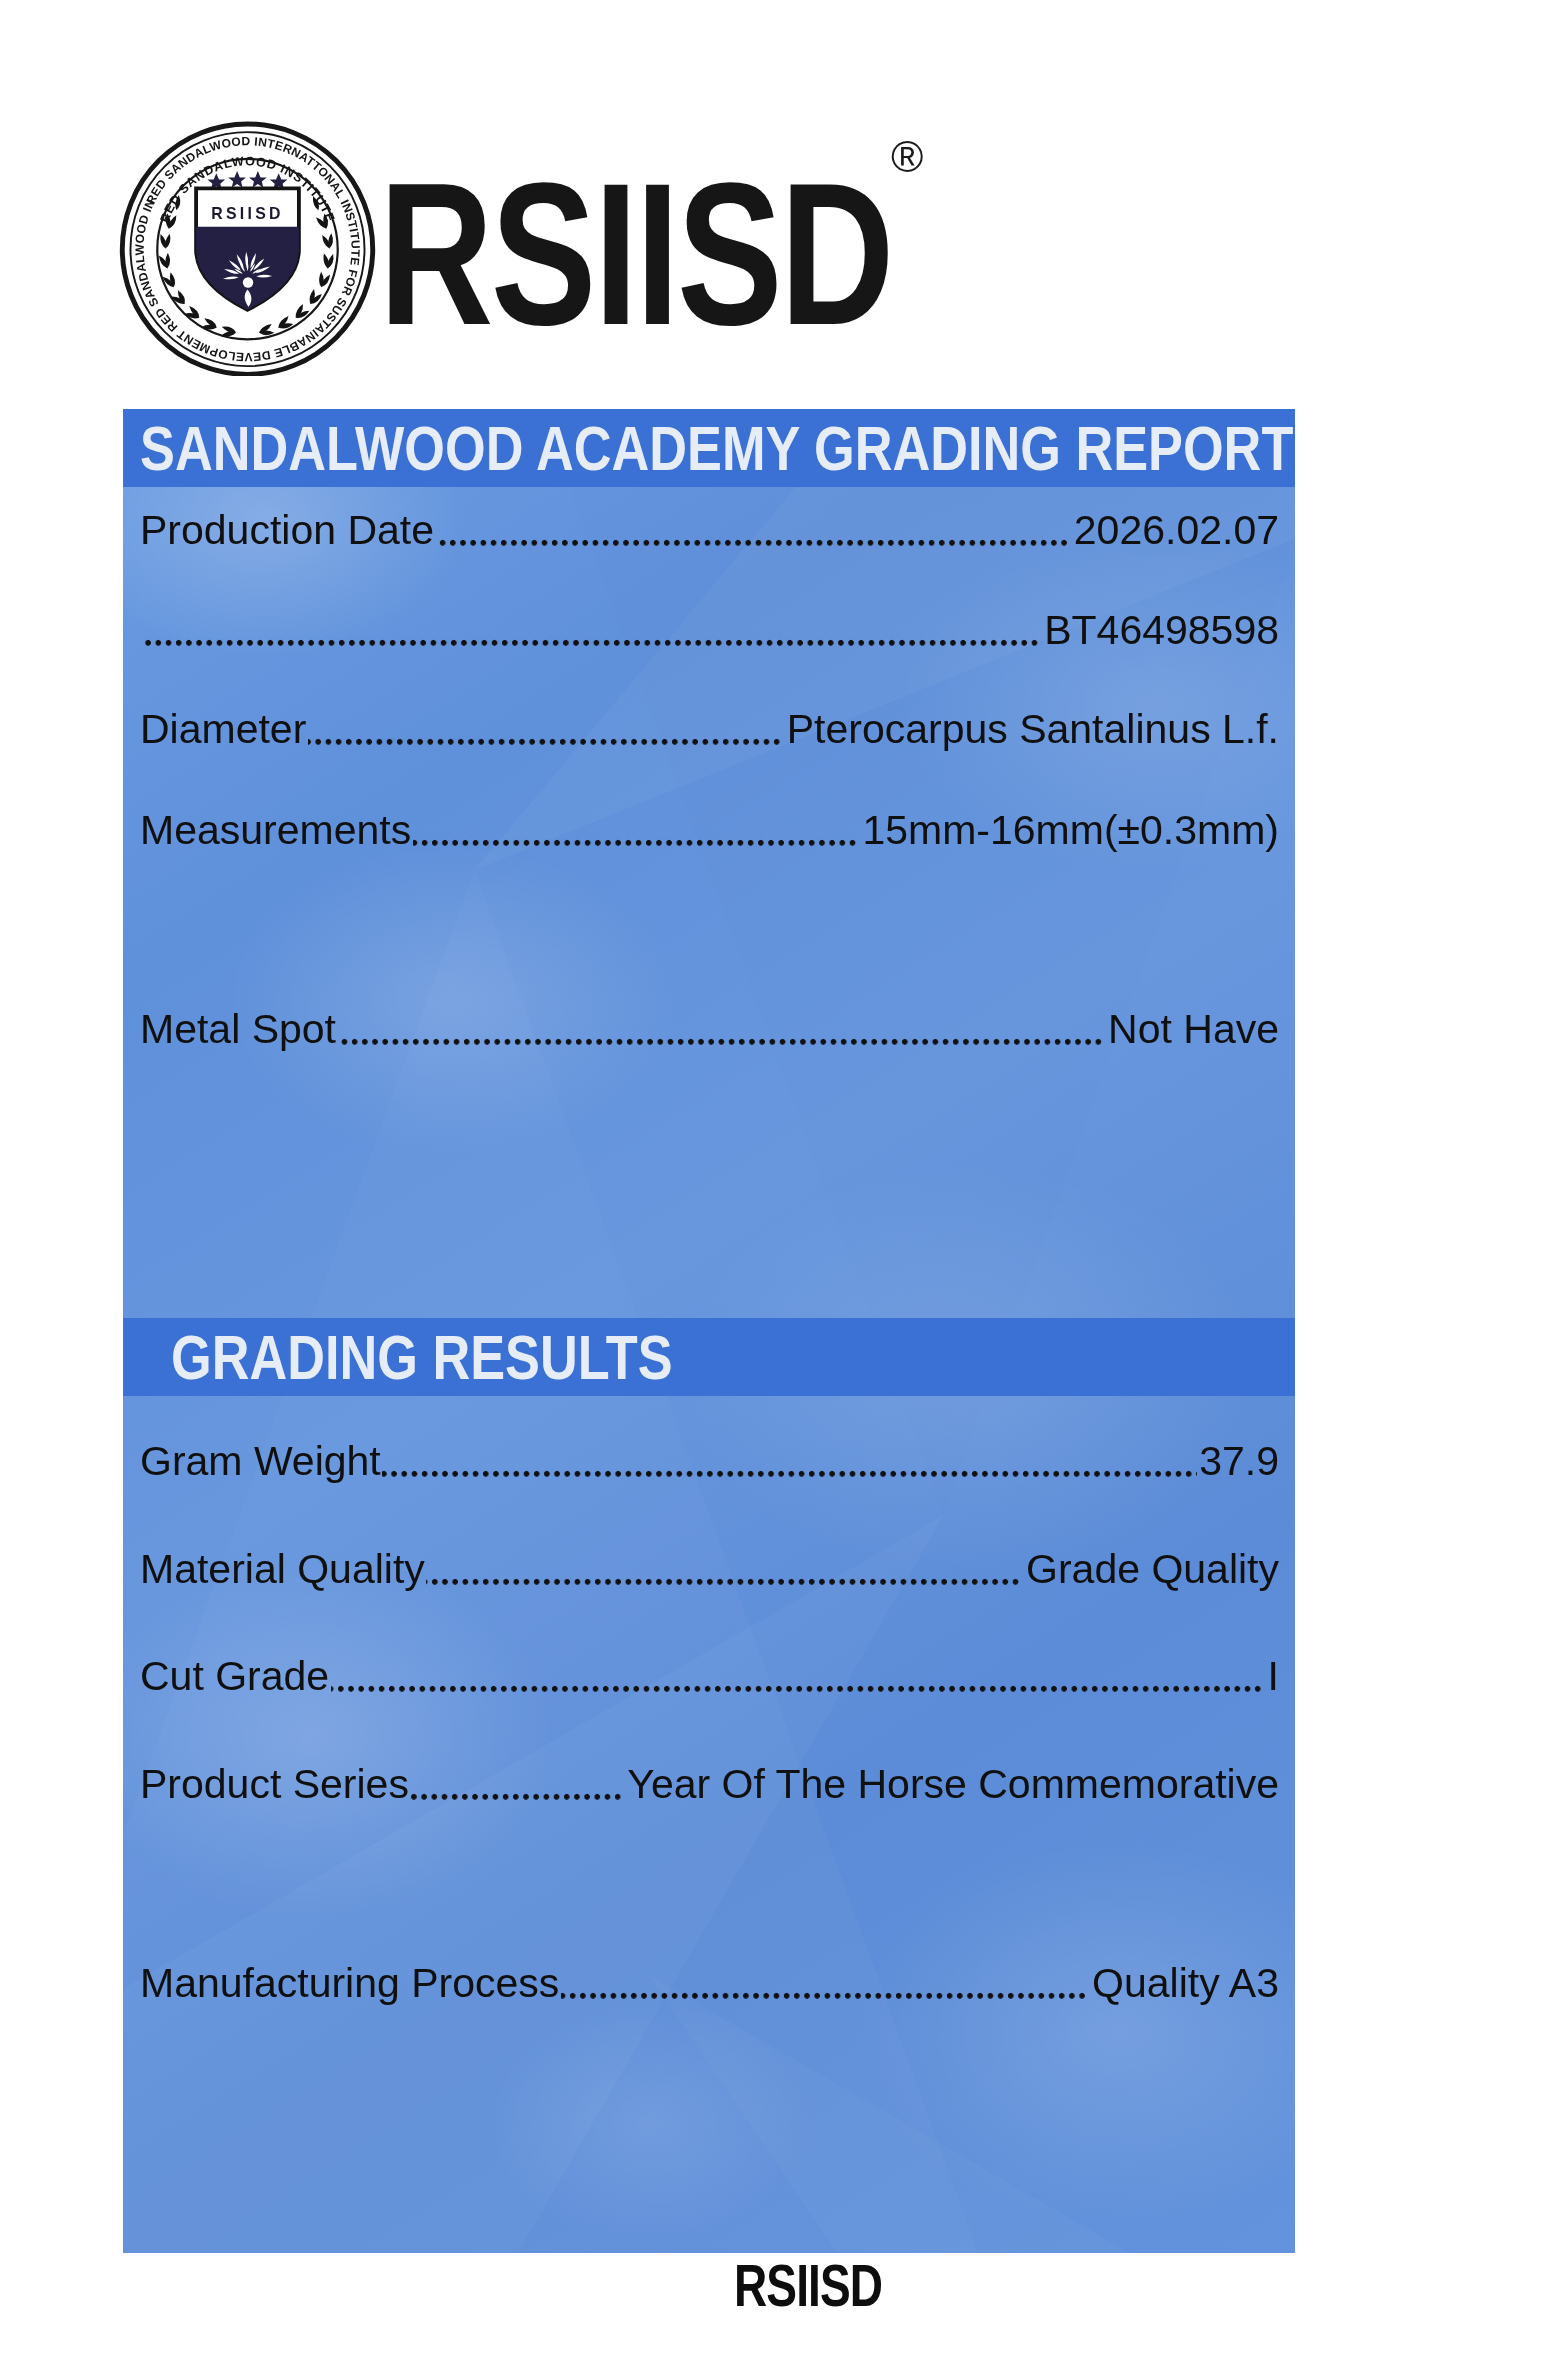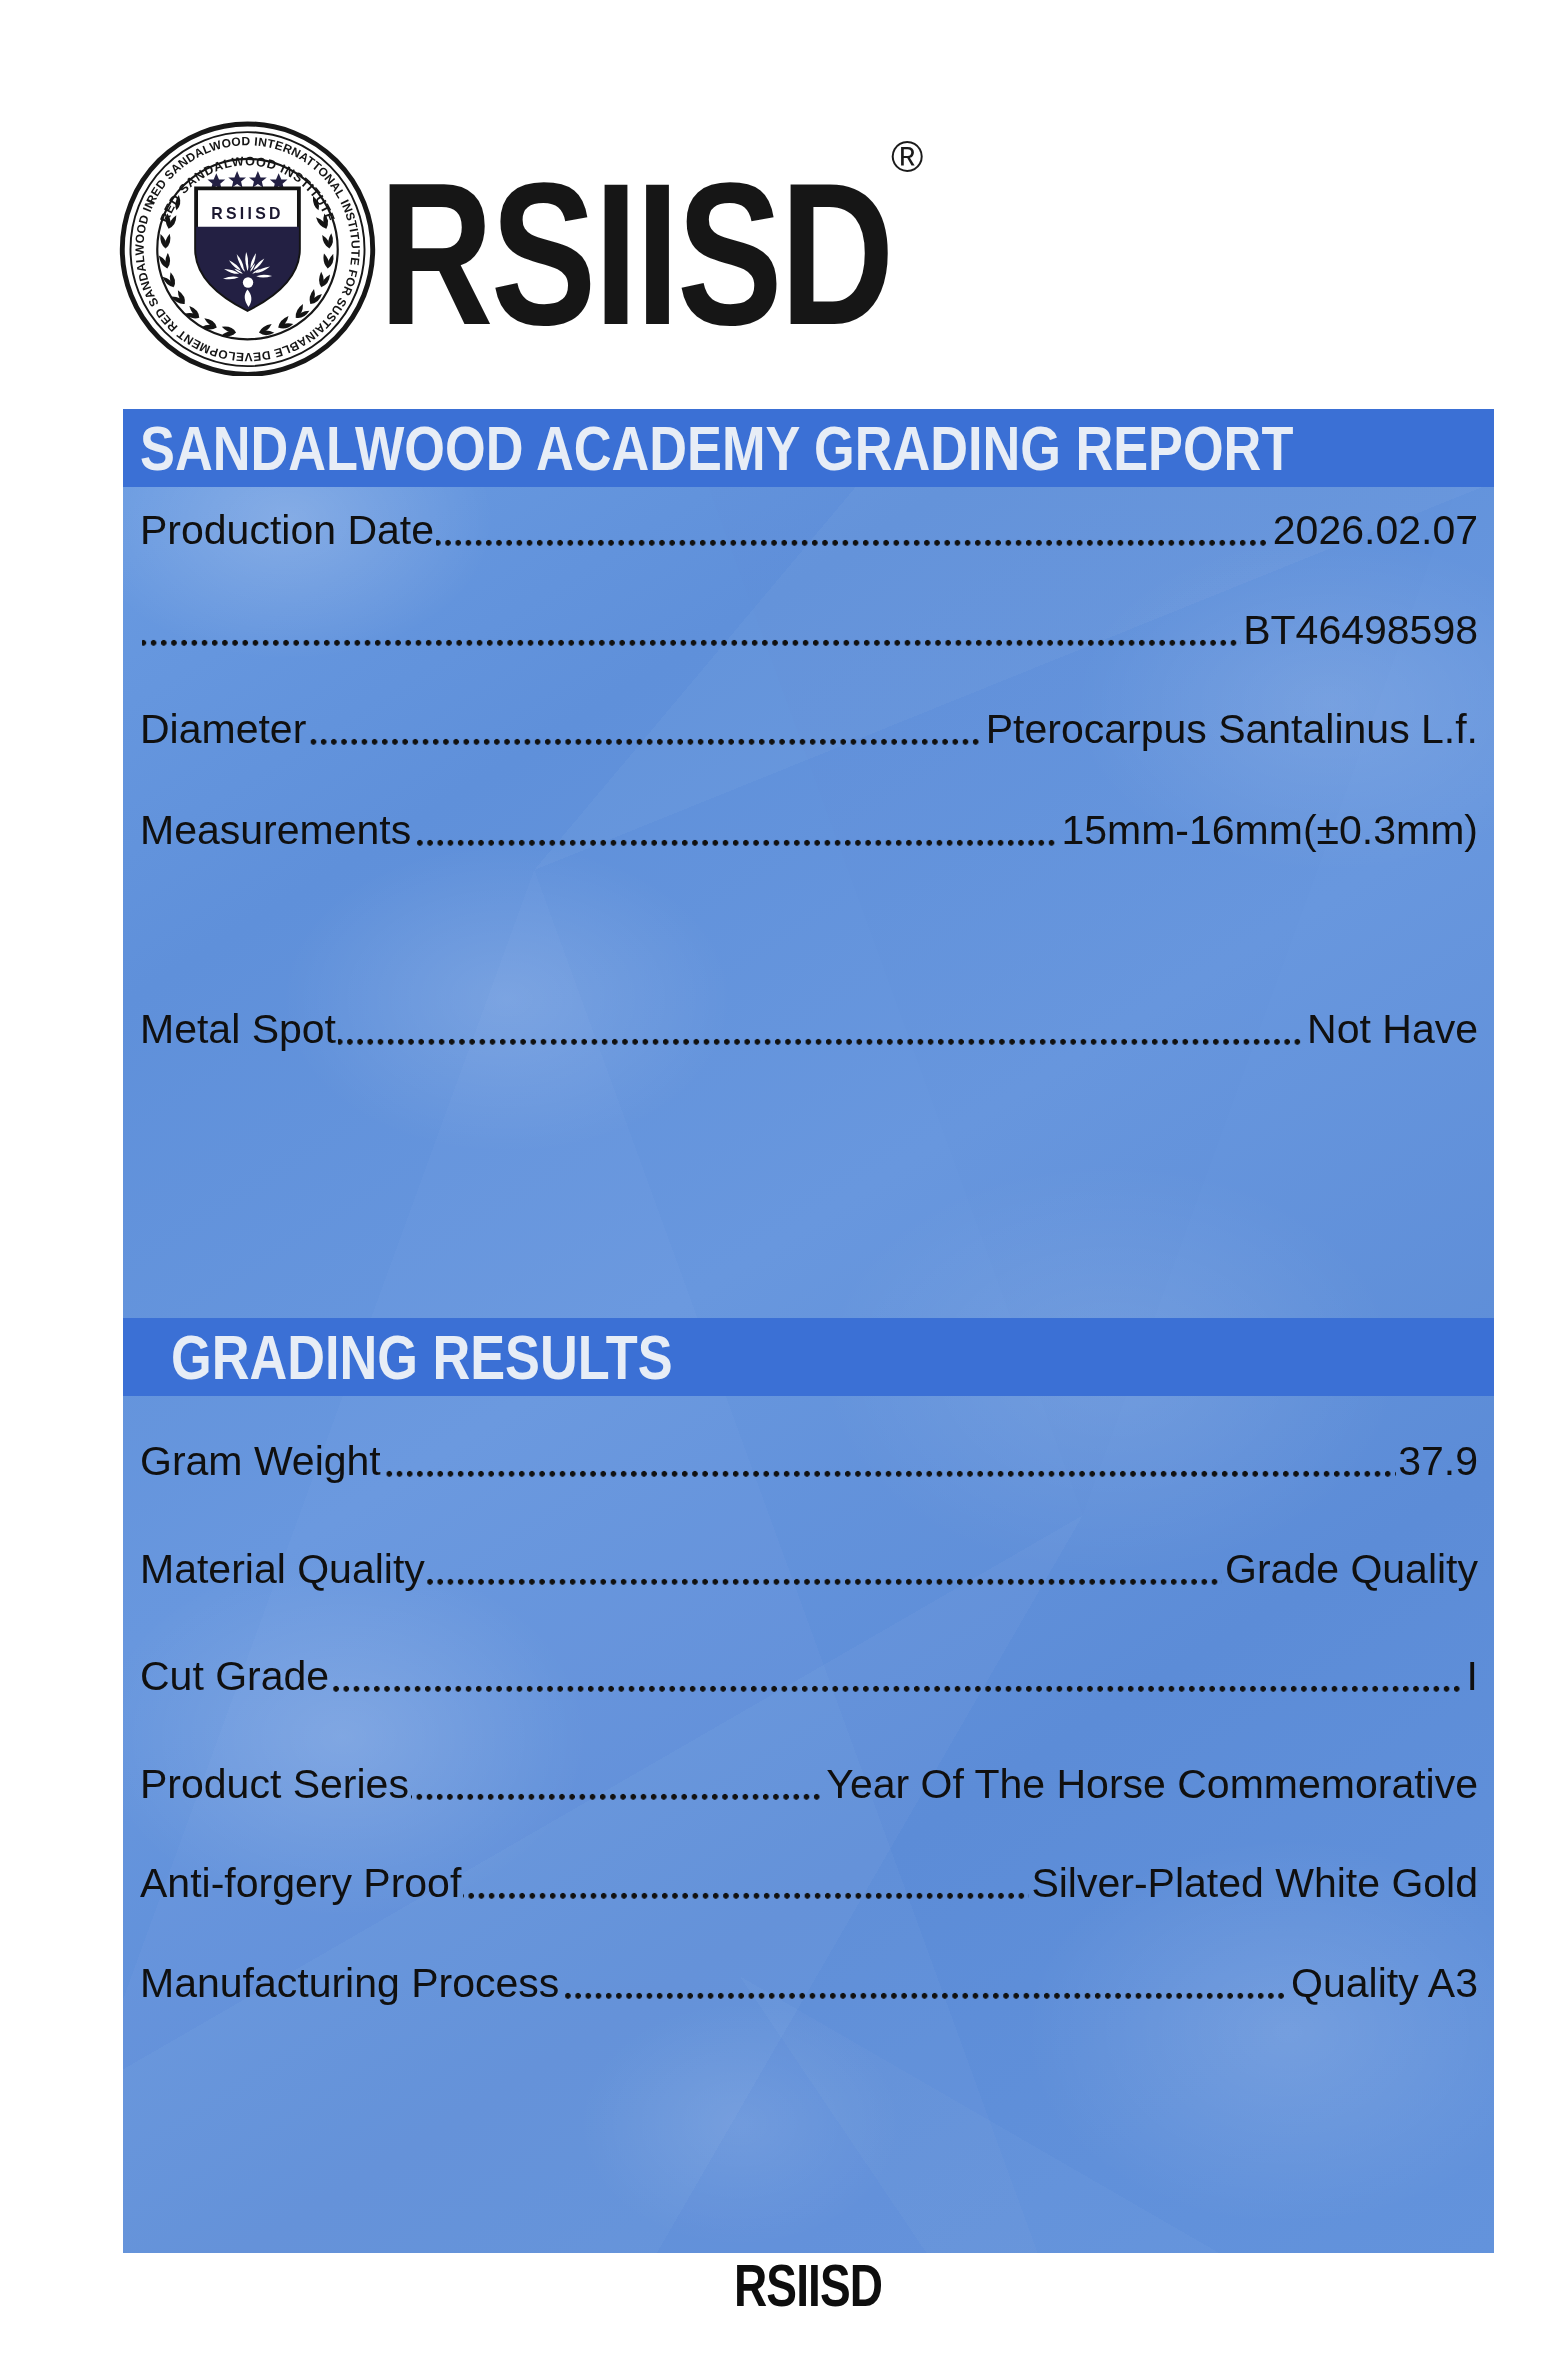--- a/index.html
+++ b/index.html
@@ -27,21 +27,21 @@
   }
   .regmark {
     position:absolute; left:891px; top:135px;
     font-size:44px; color:#1a1a1a; font-weight:normal;
     line-height:1;
   }
 
   
   .panel {
     position:absolute; left:123px; top:409px;
-    width:1371px; height:1844px;
+    width:1172px; height:1844px;
     background-image:
       radial-gradient(ellipse 333px 226px at 12% 6%,  rgba(255,255,255,0.20), rgba(255,255,255,0) 62%),
       radial-gradient(ellipse 430px 280px at 88% 16%, rgba(255,255,255,0.12), rgba(255,255,255,0) 60%),
       radial-gradient(ellipse 376px 258px at 28% 32%, rgba(255,255,255,0.14), rgba(255,255,255,0) 60%),
       radial-gradient(ellipse 484px 344px at 72% 52%, rgba(255,255,255,0.10), rgba(255,255,255,0) 60%),
       radial-gradient(ellipse 409px 301px at 16% 72%, rgba(255,255,255,0.16), rgba(255,255,255,0) 60%),
       radial-gradient(ellipse 441px 323px at 85% 88%, rgba(255,255,255,0.13), rgba(255,255,255,0) 60%),
       radial-gradient(ellipse 269px 204px at 45% 93%, rgba(255,255,255,0.10), rgba(255,255,255,0) 60%),
       linear-gradient(148deg, #6b9ce2 0%, #5f90da 22%, #6897de 46%, #5c8cd7 71%, #6393dc 100%);
   }
@@ -253,25 +253,20 @@
     <div class="row" style="top:1245px">
       <span class="lbl">Cut Grade</span>
       <span class="leader"></span>
       <span class="val">I</span>
     </div>
     <div class="row" style="top:1353px">
       <span class="lbl">Product Series</span>
       <span class="leader"></span>
       <span class="val">Year Of The Horse Commemorative</span>
     </div>
-    <div class="row" style="top:1452px">
-      <span class="lbl">Anti-forgery Proof</span>
-      <span class="leader"></span>
-      <span class="val">Silver-Plated White Gold</span>
-    </div>
     <div class="row" style="top:1552px">
       <span class="lbl">Manufacturing Process</span>
       <span class="leader"></span>
       <span class="val">Quality A3</span>
     </div>
   </main>
 
   <div class="footer-mark">
     <span>RSIISD</span>
   </div>

